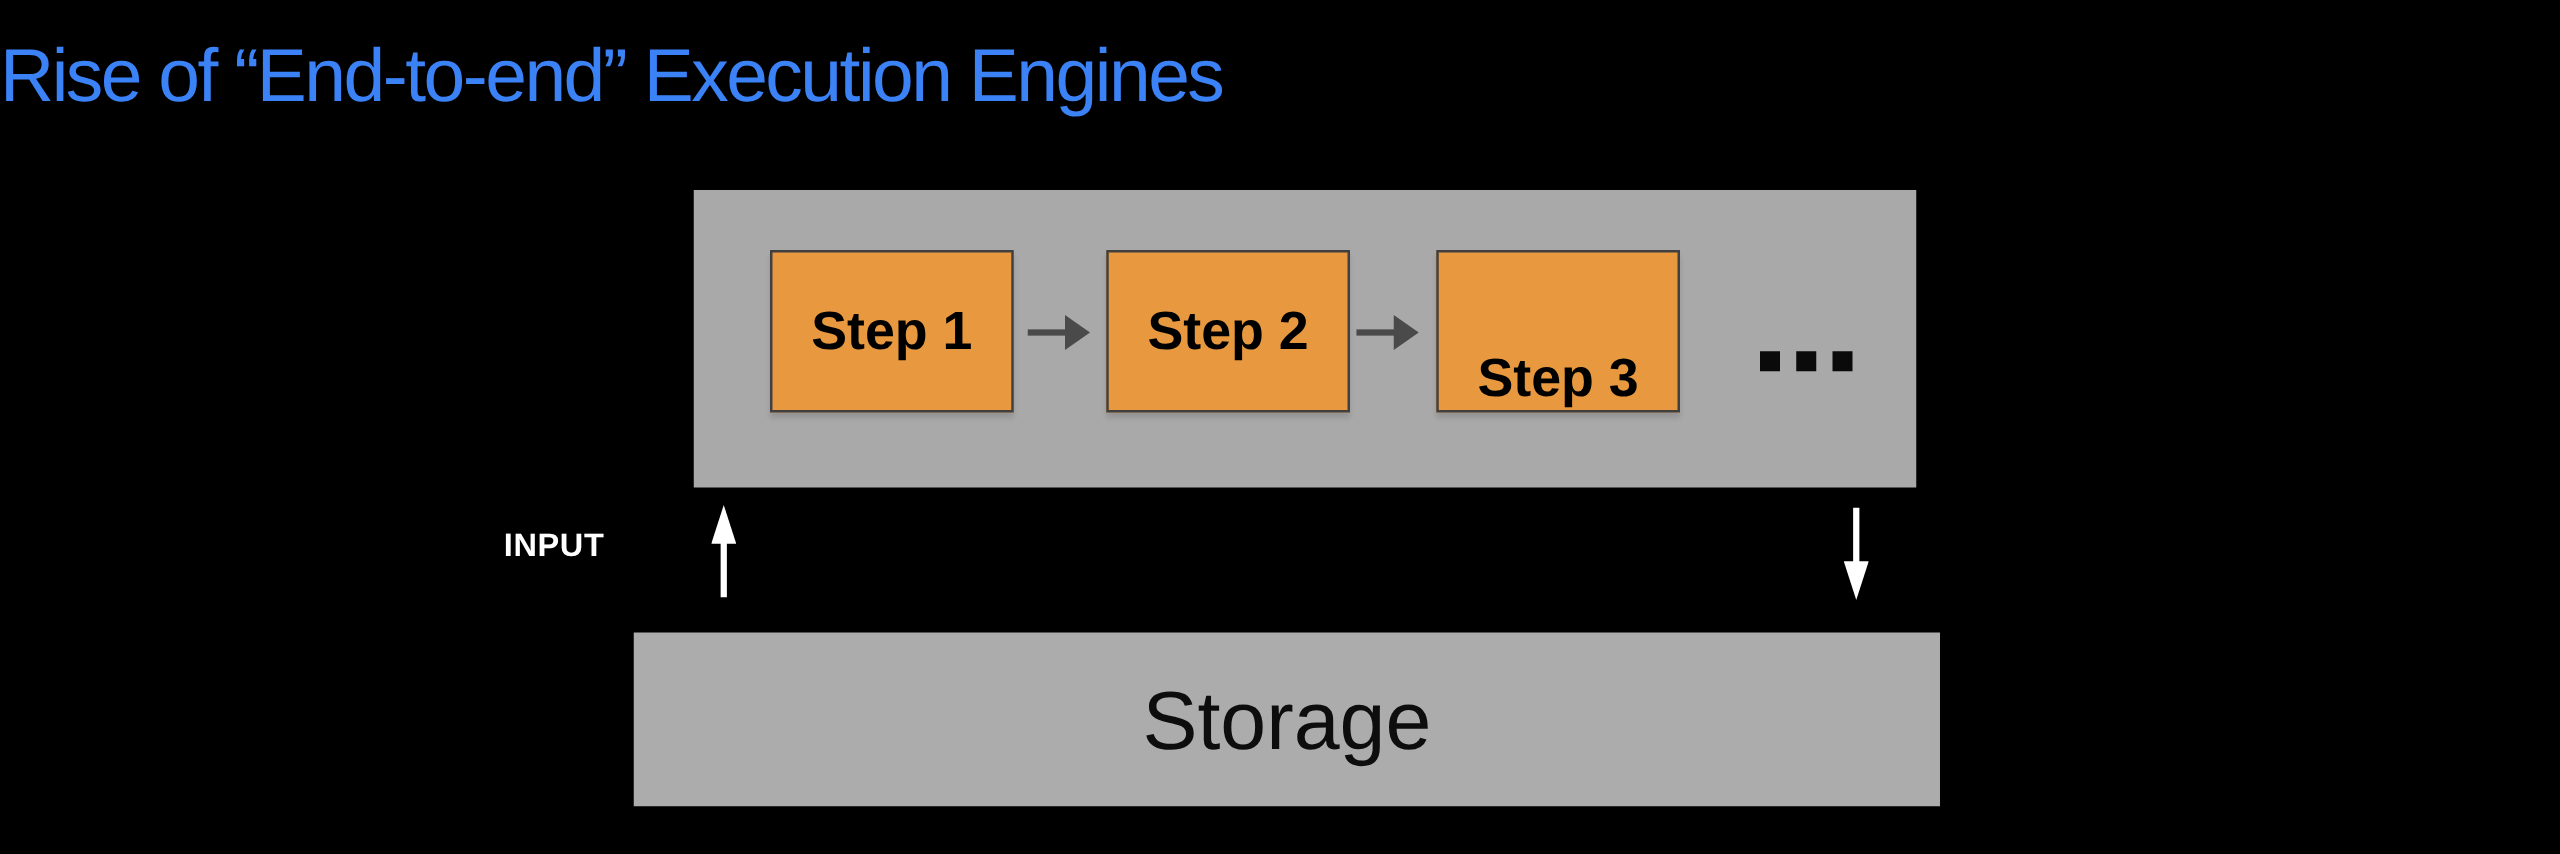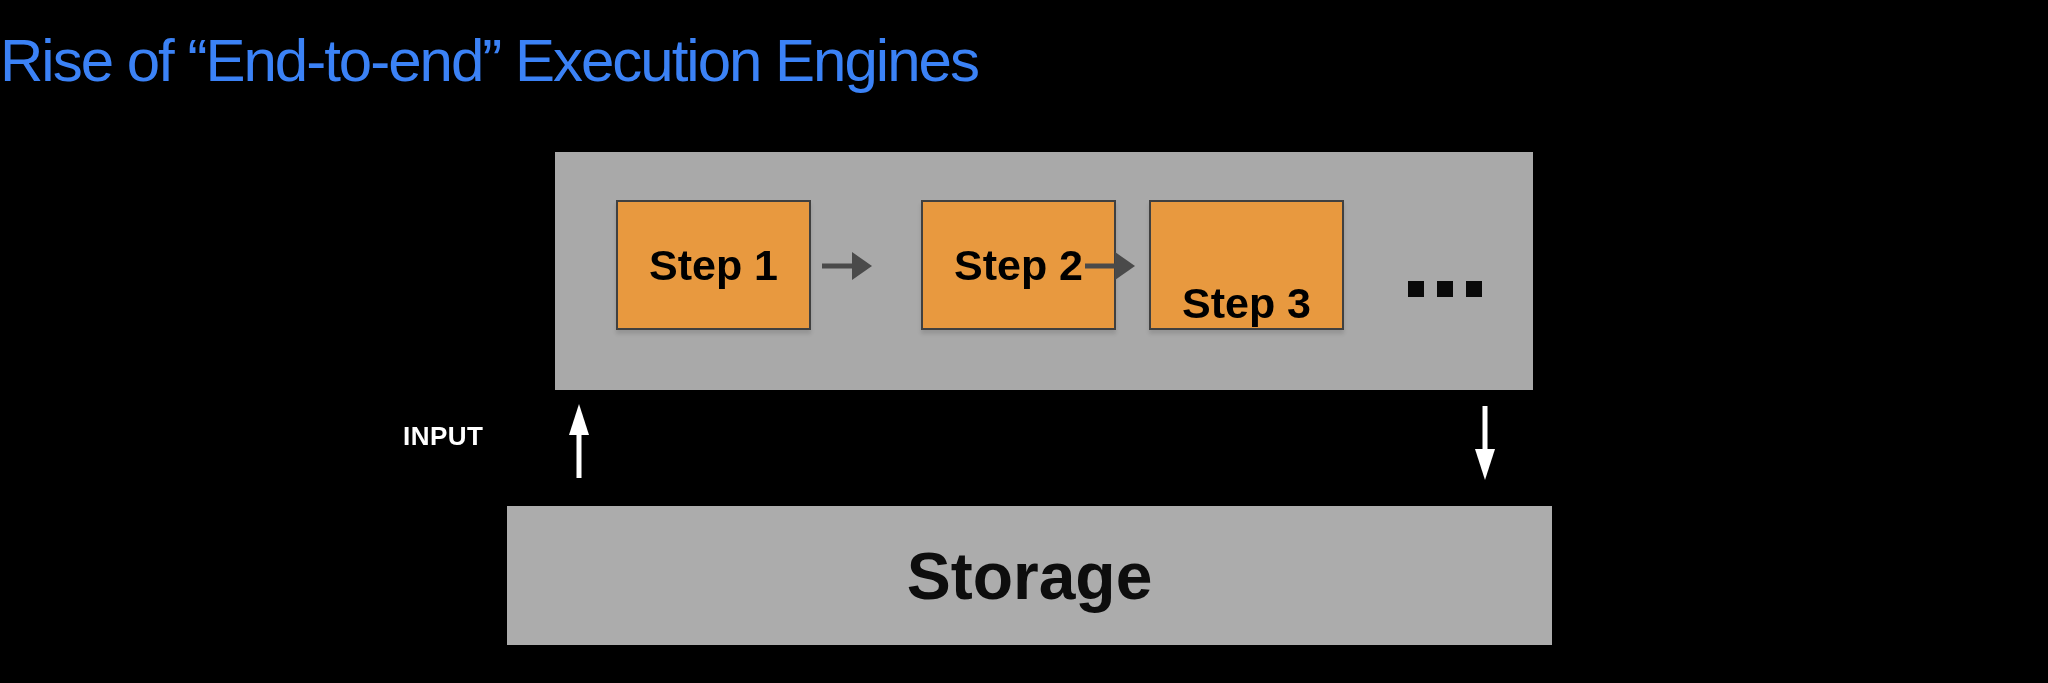--- a/index.html
+++ b/index.html
@@ -52,21 +52,21 @@
     display: flex;
     align-items: center;
     justify-content: center;
     color: #000000;
     font-size: 43px;
     font-weight: 700;
     white-space: nowrap;
     box-shadow: 0 4px 4px rgba(0,0,0,0.12);
   }
   .step-1 { left: 616px; }
-  .step-2 { left: 885px; margin-left: 36px; }
+  .step-2 { left: 885px; }
   .step-3 { left: 1149px; align-items: flex-end; }
 
   
   .flow-arrow {
     position: absolute;
     top: 252px;
     width: 50px;
     height: 28px;
   }
   .flow-arrow-1 { left: 822px; }
@@ -115,21 +115,21 @@
     left: 507px;
     top: 506px;
     width: 1045px;
     height: 139px;
     background: #ACACAC;
     display: flex;
     align-items: center;
     justify-content: center;
     color: #0D0D0D;
     font-size: 66px;
-    font-weight: 700;
+    font-weight: 400;
     white-space: nowrap;
   }
 </style>
 </head>
 <body>
 
 <div class="canvas">
 
   <div class="slide-title">Rise of “End-to-end” Execution Engines</div>
 

